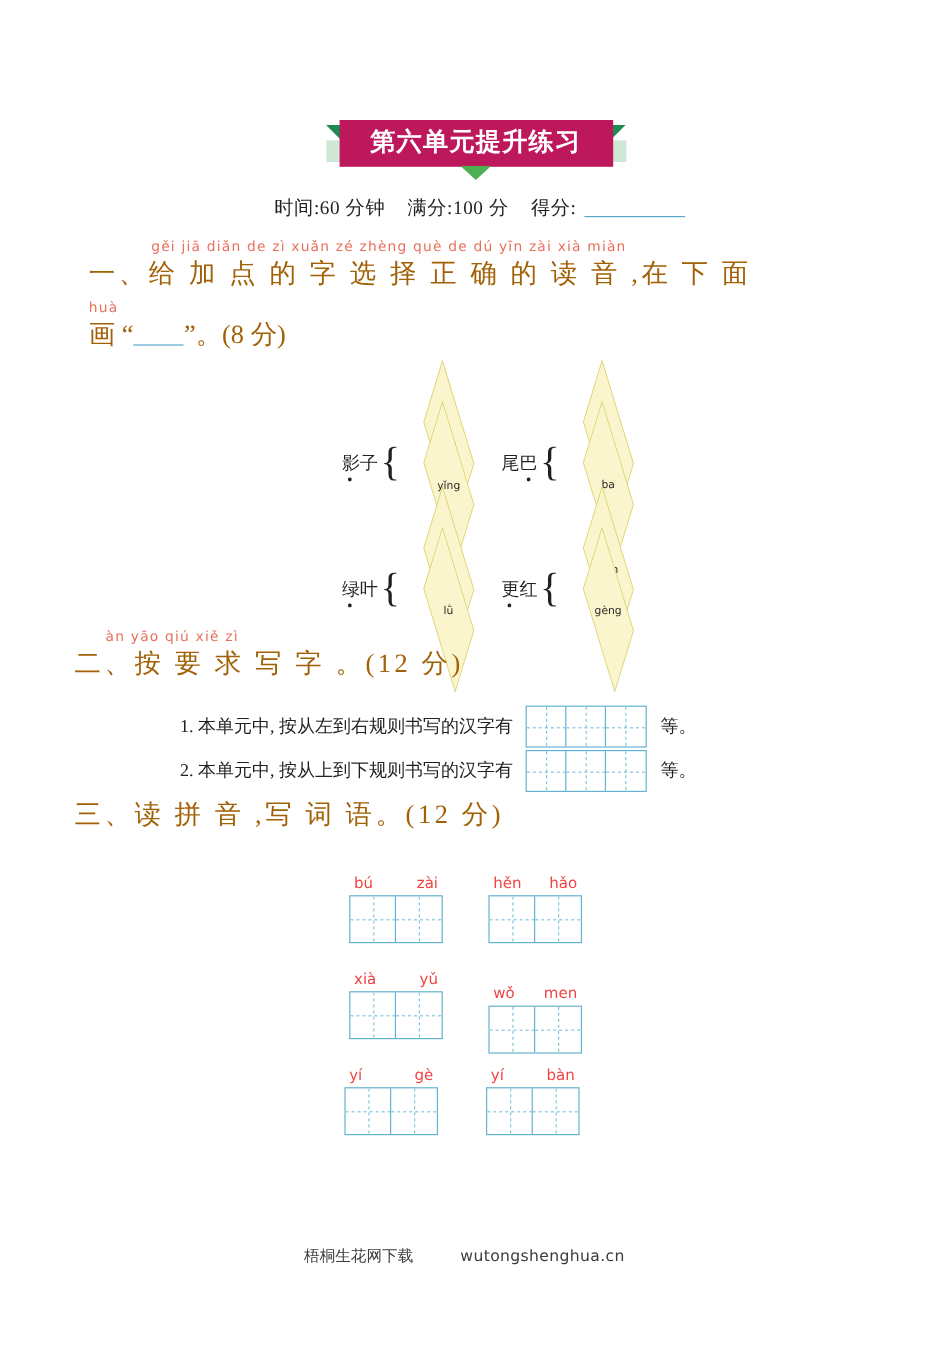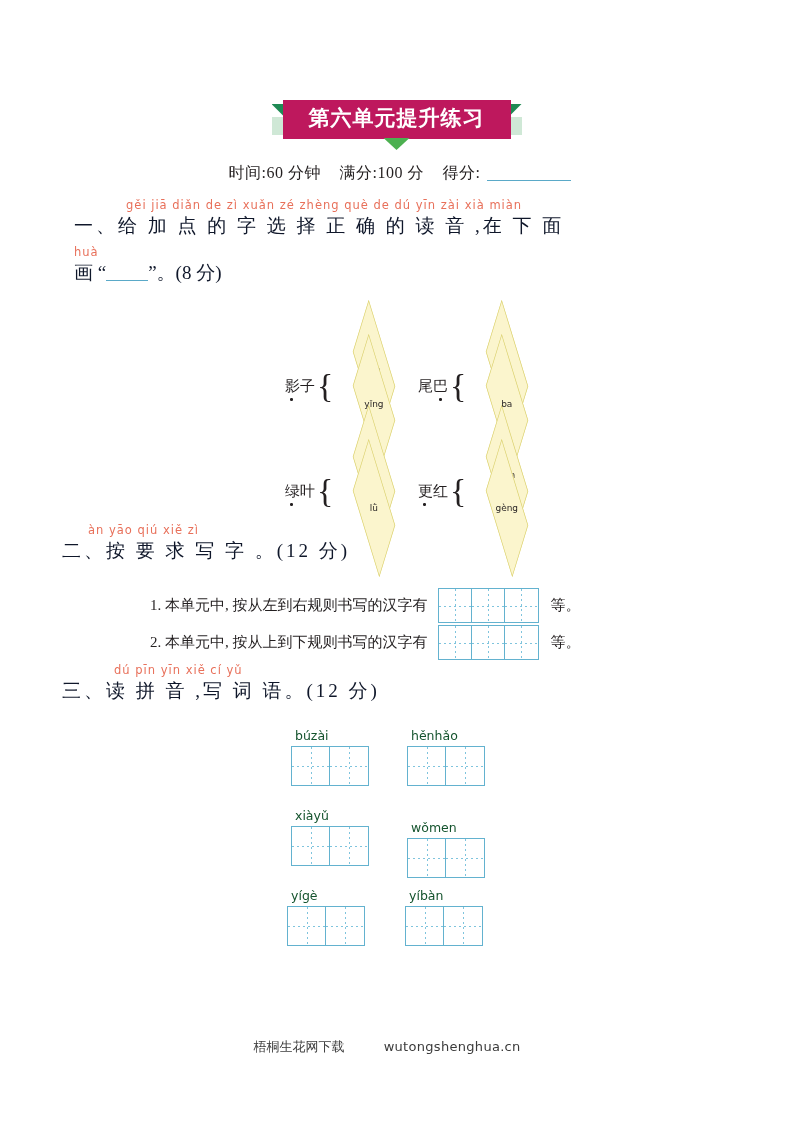--- a/index.html
+++ b/index.html
@@ -107,22 +107,22 @@
   .pinyin-row {
     color: #e8705a;
     font-family: "DejaVu Sans", sans-serif;
     font-size: 11.5px;
     letter-spacing: 1px;
     white-space: nowrap;
     margin-left: 52px;
   }
   .pinyin-row.indent0 { margin-left: 0; }
   .sec-head {
-    color: #0f172a;
-    font-size: 19px;
+    color: #a16207;
+    font-size: 22px;
     letter-spacing: 3px;
     white-space: nowrap;
     margin-top: 1px;
   }
   .sec-head .tight { letter-spacing: 0px; }
   .quote-blank {
     display: inline-block;
     width: 42px;
     border-bottom: 1.6px solid #5aa9c8;
     vertical-align: -2px;
@@ -222,24 +222,24 @@
     background-repeat: repeat-y;
   }
 
   
   .word-block {
     position: absolute;
     text-align: center;
   }
   .wb-pinyin {
     display: flex;
-    justify-content: flex-start;
+    justify-content: space-between;
     font-family: "DejaVu Sans", sans-serif;
     font-size: 12.5px;
-    color: #14532d;
+    color: #ef4444;
     margin-bottom: 3px;
     padding: 0 4px;
   }
   .wb-grid .cell { width: 38px; height: 38px; }
 
   
   .footer {
     position: absolute;
     left: 0;
     top: 1038px;
@@ -368,21 +368,20 @@
   <span class="item-text">2. 本单元中, 按从上到下规则书写的汉字有</span>
   <span class="grid">
     <span class="cell"></span>
     <span class="cell"></span>
     <span class="cell"></span>
   </span>
   <span class="item-tail">等。</span>
 </div>
 
 <div class="section" style="top:663px;">
-  <div class="pinyin-row" style="margin-left:52px;">dú  pīn yīn  xiě cí  yǔ</div>
   <div class="sec-head">三、读 拼  音 ,写 词 语。(12 分)</div>
 </div>
 
 <div class="word-block" style="left:291px; top:728px;">
   <div class="wb-pinyin">
     <span>bú</span>
     <span>zài</span>
   </div>
   <div class="grid wb-grid">
     <span class="cell"></span>

